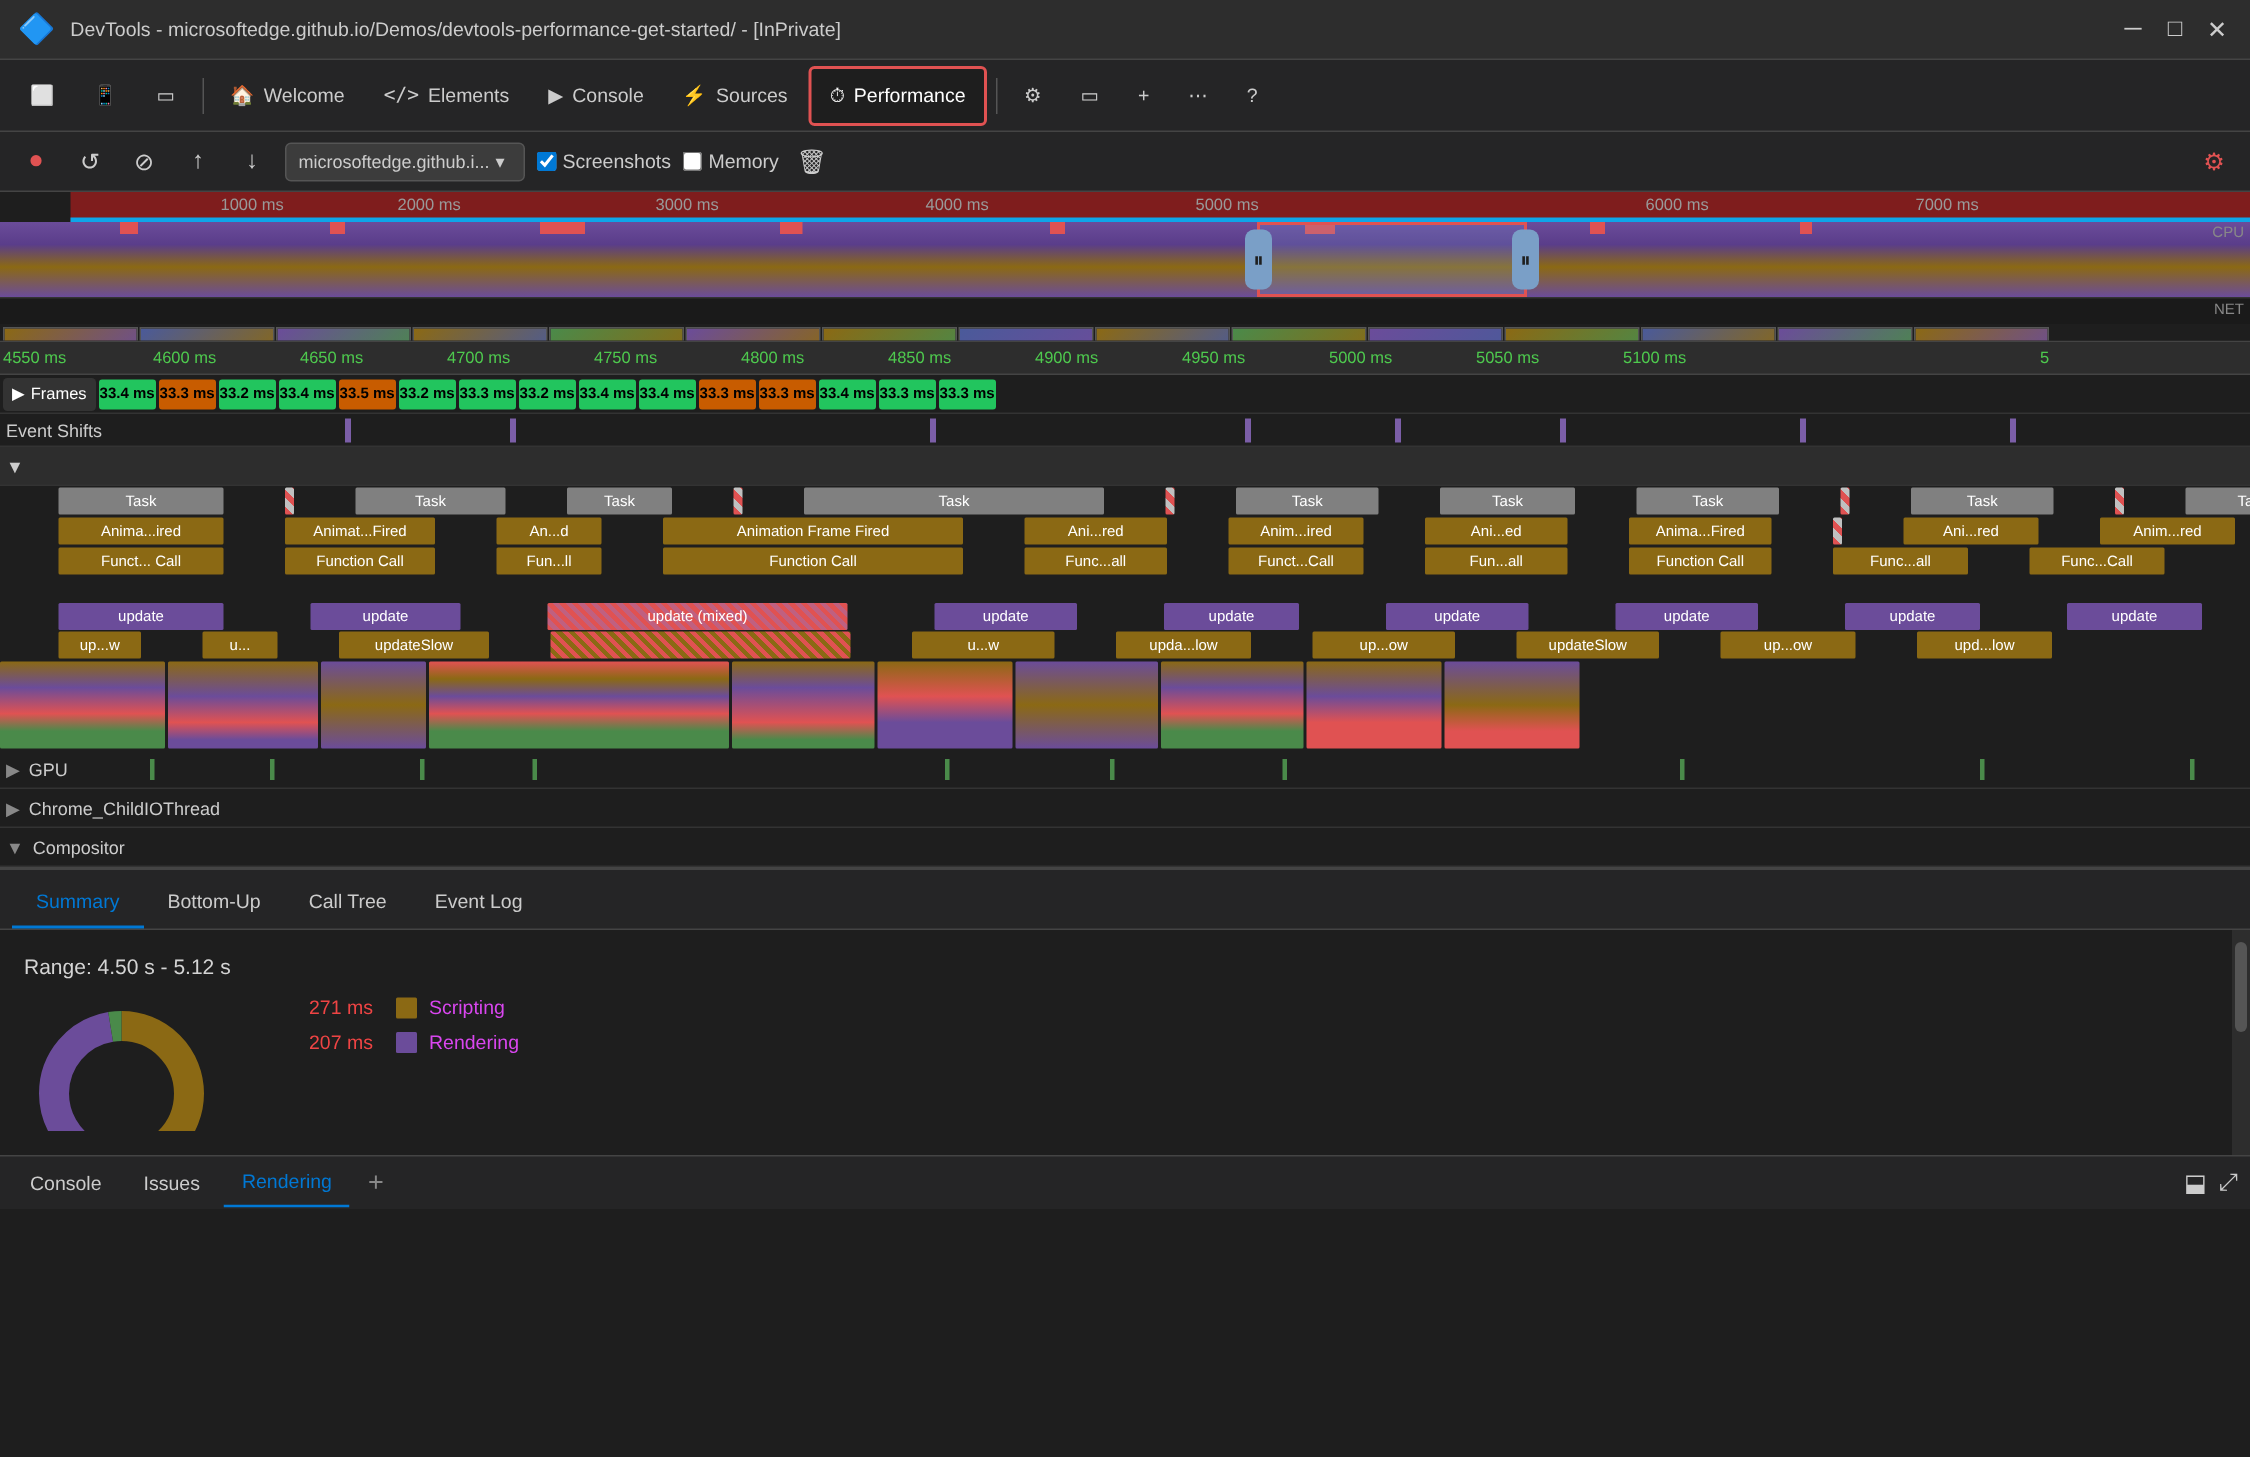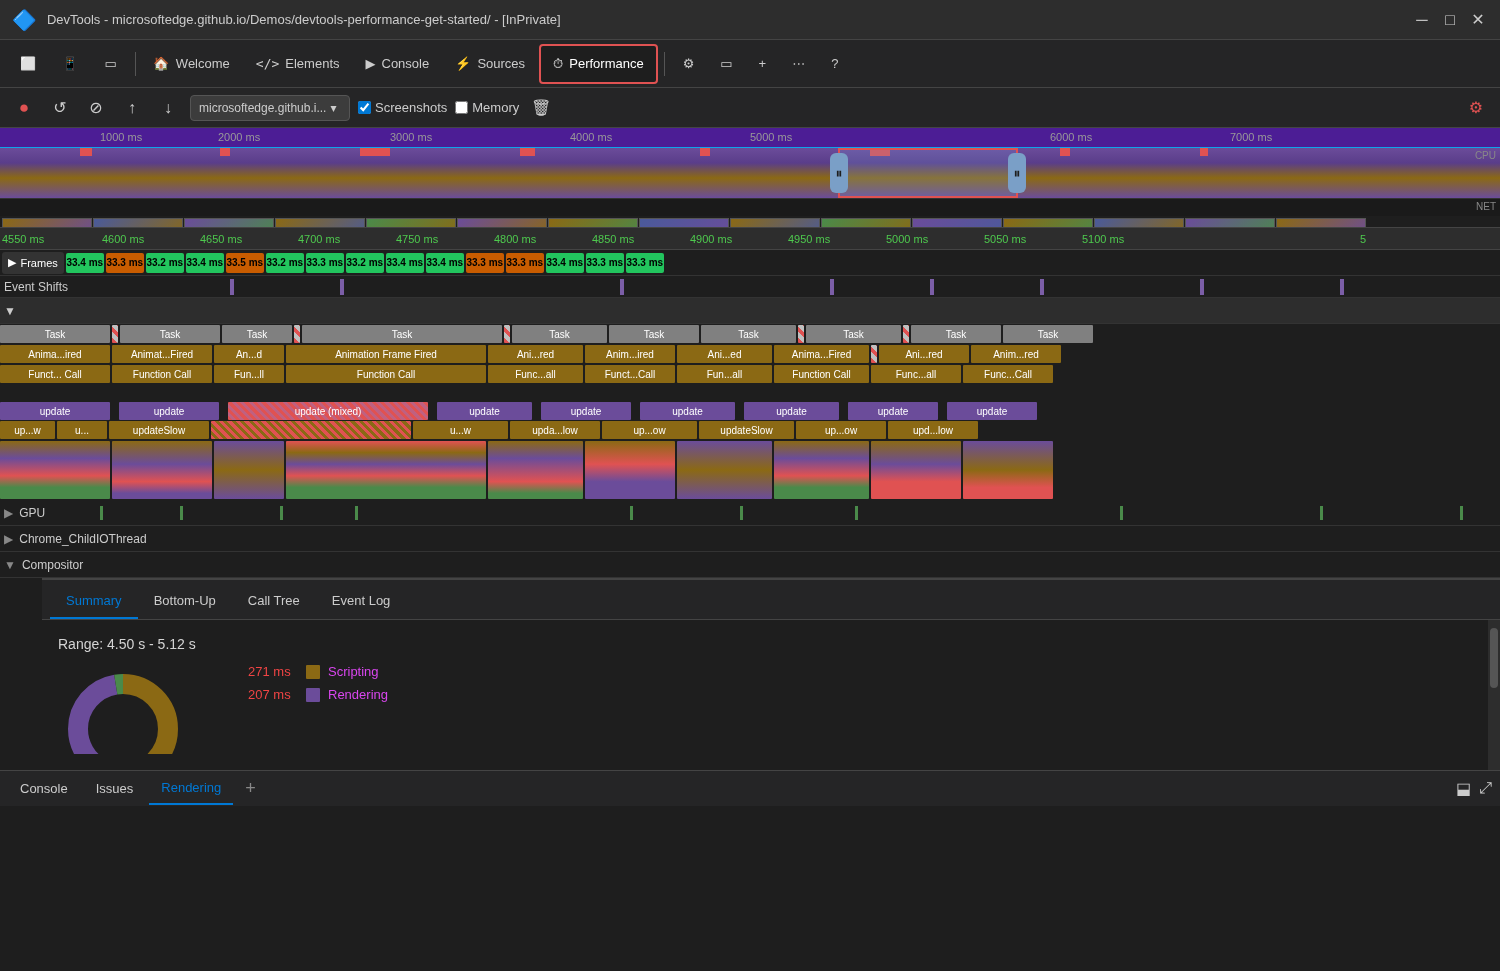--- a/index.html
+++ b/index.html
@@ -91,25 +91,26 @@
     
     .timeline-overview {
       height: 100px;
       background: #1e1e1e;
       position: relative;
       border-bottom: 1px solid #444;
       overflow: hidden;
     }
     .timeline-rulers {
       height: 20px;
-      background: #4c1d95;
+      background: #7f1d1d;
       display: flex;
       align-items: center;
       position: relative;
-      border-bottom: 1px solid #0ea5e9;
+      border-bottom: 3px solid #0ea5e9;
+      margin-left: 47px;
     }
     .ruler-tick {
       position: absolute;
       font-size: 11px;
       color: #999;
       top: 3px;
     }
     .cpu-band {
       height: 50px;
       background: linear-gradient(180deg, #6b4c9a 0%, #5a3d8a 30%, #8b6914 60%, #6b4c9a 100%);
@@ -216,20 +217,21 @@
       min-width: 60px;
       display: flex;
       align-items: center;
       justify-content: center;
       font-size: 10px;
       color: #fff;
       border-radius: 1px;
       overflow: hidden;
       white-space: nowrap;
       padding: 0 3px;
+      margin-left: 39px;
     }
     .task-gray { background: #808080; }
     .task-red-stripe {
       background: repeating-linear-gradient(45deg, #e05252, #e05252 4px, #c0c0c0 4px, #c0c0c0 8px);
     }
     .task-olive { background: #8b6914; }
     .task-purple { background: #6b4c9a; }
 
     
     .thread-row {
@@ -245,21 +247,20 @@
       cursor: pointer;
     }
 
     
     .bottom-panel {
       background: #1e1e1e;
       border-top: 2px solid #444;
       flex: 1;
       display: flex;
       flex-direction: column;
-      margin-left: 42px;
     }
     .bottom-tabs {
       height: 40px;
       background: #252526;
       display: flex;
       align-items: flex-end;
       border-bottom: 1px solid #444;
       padding-left: 8px;
       gap: 0;
     }
@@ -571,21 +572,21 @@
       <div class="task-chip task-olive" style="min-width:70px;">Fun...ll</div>
       <div class="task-chip task-olive" style="min-width:200px;">Function Call</div>
       <div class="task-chip task-olive" style="min-width:95px;">Func...all</div>
       <div class="task-chip task-olive" style="min-width:90px;">Funct...Call</div>
       <div class="task-chip task-olive" style="min-width:95px;">Fun...all</div>
       <div class="task-chip task-olive" style="min-width:95px;">Function Call</div>
       <div class="task-chip task-olive" style="min-width:90px;">Func...all</div>
       <div class="task-chip task-olive" style="min-width:90px;">Func...Call</div>
     </div>
 
-    <div style="height:20px;display:flex;gap:9px;padding:18px 0;overflow:hidden;">
+    <div style="height:20px;display:flex;gap:19px;padding:18px 0;overflow:hidden;">
       <div class="task-chip task-purple" style="min-width:110px;">update</div>
       <div class="task-chip task-purple" style="min-width:100px;">update</div>
       <div class="task-chip task-purple" style="min-width:200px; background: repeating-linear-gradient(45deg, #e05252, #e05252 3px, #c06080 3px, #c06080 6px);">update (mixed)</div>
       <div class="task-chip task-purple" style="min-width:95px;">update</div>
       <div class="task-chip task-purple" style="min-width:90px;">update</div>
       <div class="task-chip task-purple" style="min-width:95px;">update</div>
       <div class="task-chip task-purple" style="min-width:95px;">update</div>
       <div class="task-chip task-purple" style="min-width:90px;">update</div>
       <div class="task-chip task-purple" style="min-width:90px;">update</div>
     </div>

